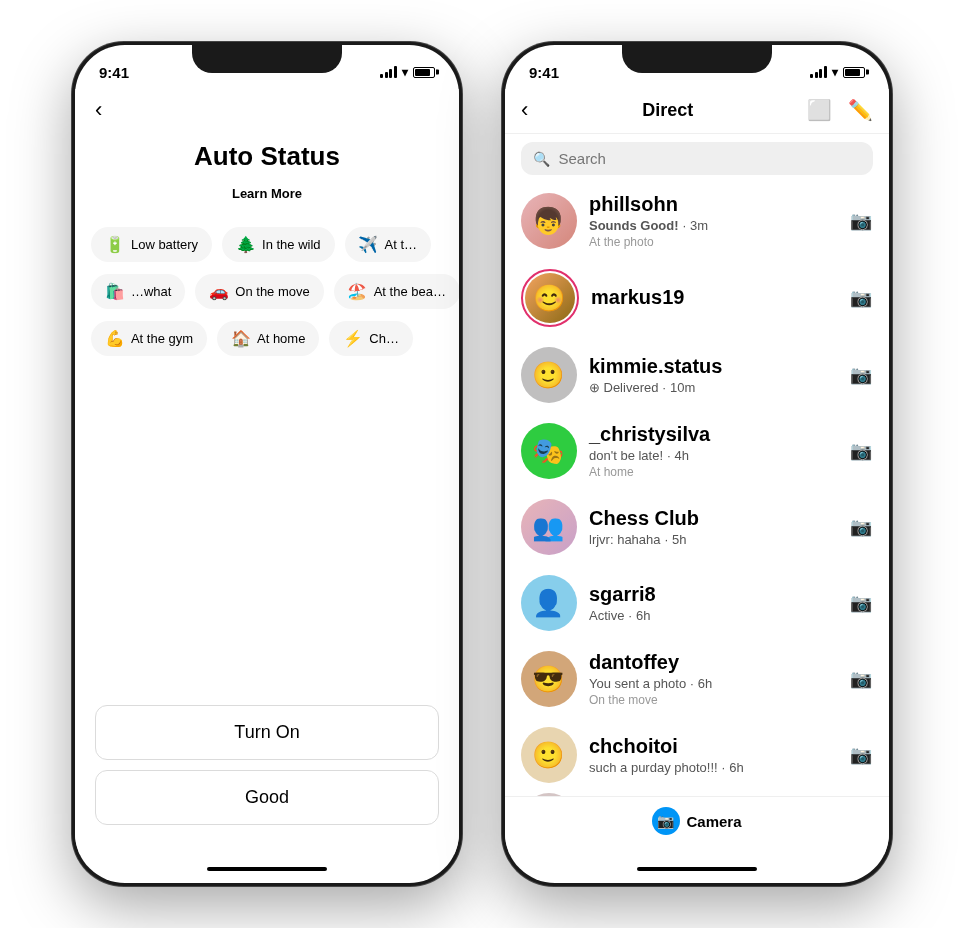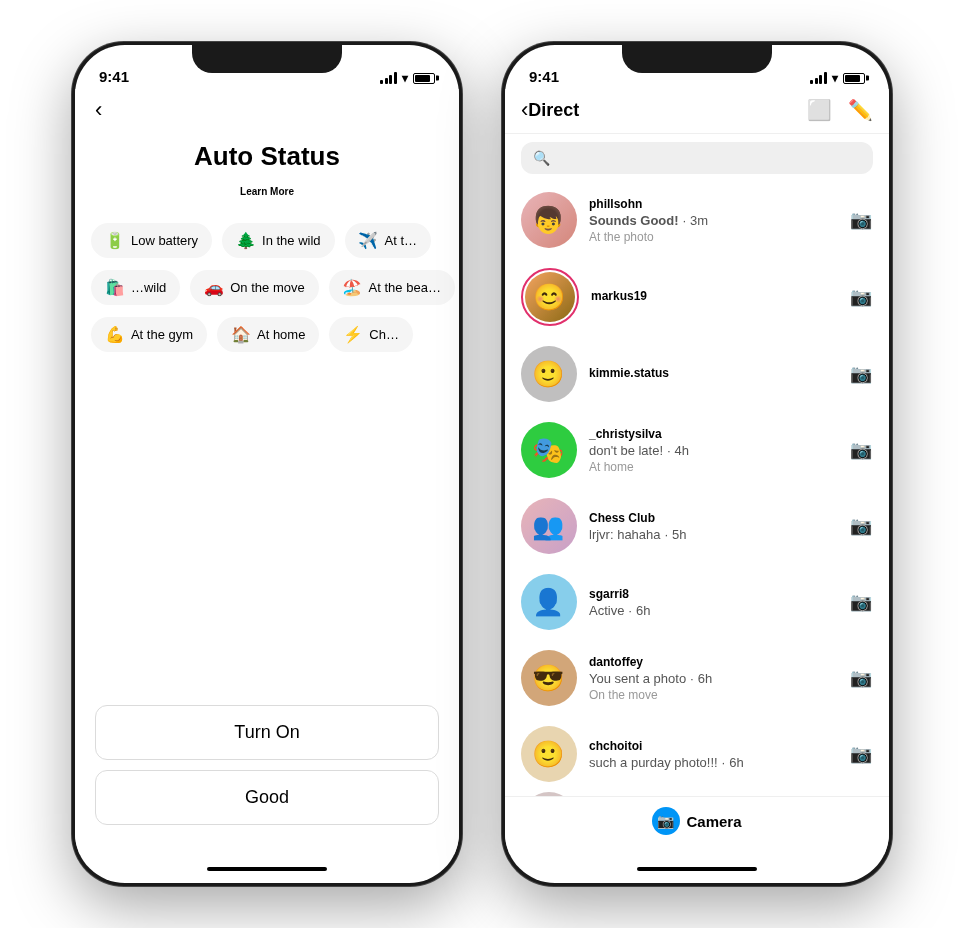--- a/index.html
+++ b/index.html
@@ -45,21 +45,21 @@
       height: 28px;
       background: #1a1a1a;
       border-radius: 0 0 20px 20px;
       z-index: 10;
     }
 
     
     .status-bar {
       display: flex;
       justify-content: space-between;
-      align-items: flex-end;
+      align-items: center;
       padding: 14px 24px 4px;
       font-size: 13px;
       font-weight: 600;
       height: 44px;
       flex-shrink: 0;
     }
     .status-time { font-size: 15px; font-weight: 700; }
     .status-icons { display: flex; align-items: center; gap: 5px; }
     .signal-bars { display: flex; align-items: flex-end; gap: 1.5px; }
     .signal-bar { width: 3px; background: #000; border-radius: 1px; }
@@ -98,21 +98,21 @@
       font-weight: 700;
       margin-bottom: 14px;
     }
     .auto-status-desc {
       font-size: 14px;
       color: #555;
       line-height: 1.5;
       margin-bottom: 10px;
     }
     .learn-more {
-      font-size: 10px;
+      font-size: 13px;
       font-weight: 600;
       color: #000;
       cursor: pointer;
       margin-bottom: 20px;
       display: block;
     }
 
     
     .chips-container {
       flex: 1;
@@ -191,21 +191,21 @@
       background: #fff;
     }
     .direct-header {
       display: flex;
       align-items: center;
       justify-content: space-between;
       padding: 8px 16px 10px;
       border-bottom: 1px solid #efefef;
     }
     .header-back { font-size: 22px; cursor: pointer; color: #000; }
-    .header-title { font-size: 18px; font-weight: 700; text-align: left; flex: 1; }
+    .header-title { font-size: 18px; font-weight: 700; text-align: center; flex: 1; }
     .header-icons { display: flex; gap: 16px; align-items: center; }
     .header-icon { font-size: 20px; cursor: pointer; color: #000; }
 
     
     .search-bar {
       margin: 8px 16px;
       background: #efefef;
       border-radius: 12px;
       display: flex;
       align-items: center;
@@ -246,21 +246,21 @@
     .avatar-story-ring {
       border: 2px solid #e1306c;
       padding: 2px;
       border-radius: 50%;
     }
     .avatar-story-ring .avatar {
       width: 50px; height: 50px;
     }
 
     .message-info { flex: 1; min-width: 0; }
-    .message-username { font-size: 12px; font-weight: 600; margin-bottom: 2px; }
+    .message-username { font-size: 20px; font-weight: 600; margin-bottom: 2px; }
     .message-preview { font-size: 13px; color: #555; white-space: nowrap; overflow: hidden; text-overflow: ellipsis; }
     .message-status { font-size: 12px; color: #999; margin-top: 2px; }
     .camera-icon { color: #999; font-size: 18px; flex-shrink: 0; cursor: pointer; }
 
     
     .camera-bar {
       padding: 10px 16px 20px;
       display: flex;
       align-items: center;
       justify-content: center;
@@ -322,21 +322,21 @@
             <span>In the wild</span>
           </div>
           <div class="chip">
             <span class="chip-emoji">✈️</span>
             <span>At t…</span>
           </div>
         </div>
         <div class="chips-row">
           <div class="chip">
             <span class="chip-emoji">🛍️</span>
-            <span>…wild</span>
+            <span>…what</span>
           </div>
           <div class="chip">
             <span class="chip-emoji">🚗</span>
             <span>On the move</span>
           </div>
           <div class="chip">
             <span class="chip-emoji">🏖️</span>
             <span>At the bea…</span>
           </div>
         </div>
@@ -394,20 +394,21 @@
         <div class="header-back">‹</div>
         <div class="header-title">Direct</div>
         <div class="header-icons">
           <span class="header-icon">⬜</span>
           <span class="header-icon">✏️</span>
         </div>
       </div>
 
       <div class="search-bar">
         <span class="search-icon">🔍</span>
+        <input class="search-input" readonly="" placeholder="Search" style="">
       </div>
 
       <div class="message-list">
 
         <div class="message-item">
           <div class="avatar-wrap">
             <div class="avatar av-red" style="background: linear-gradient(135deg, #e8b4b8, #d4867a); font-size:26px;">👦</div>
           </div>
           <div class="message-info">
             <div class="message-username">phillsohn</div>
@@ -428,20 +429,21 @@
           </div>
           <span class="camera-icon">📷</span>
         </div>
 
         <div class="message-item">
           <div class="avatar-wrap">
             <div class="avatar" style="background: #c0bfbf; font-size:26px;">🙂</div>
           </div>
           <div class="message-info">
             <div class="message-username">kimmie.status</div>
+            <div class="message-preview">⊕ Delivered · 10m</div>
           </div>
           <span class="camera-icon">📷</span>
         </div>
 
         <div class="message-item">
           <div class="avatar-wrap">
             <div class="avatar" style="background: #2ecc40; font-size:26px;">🎭</div>
           </div>
           <div class="message-info">
             <div class="message-username">_christysilva</div>

